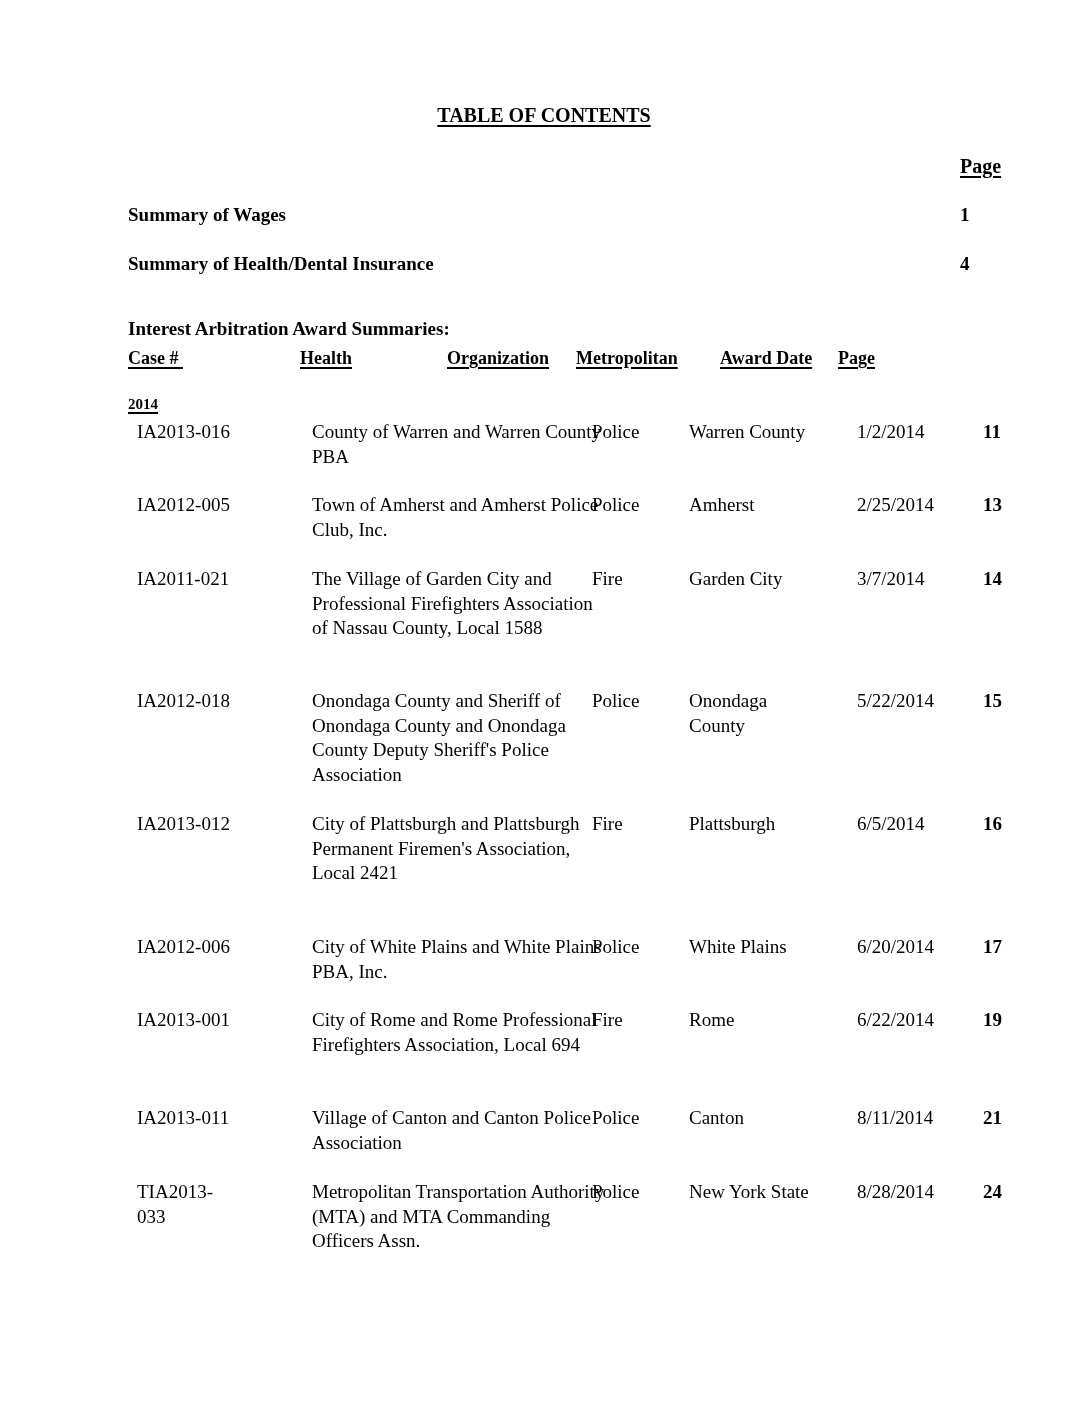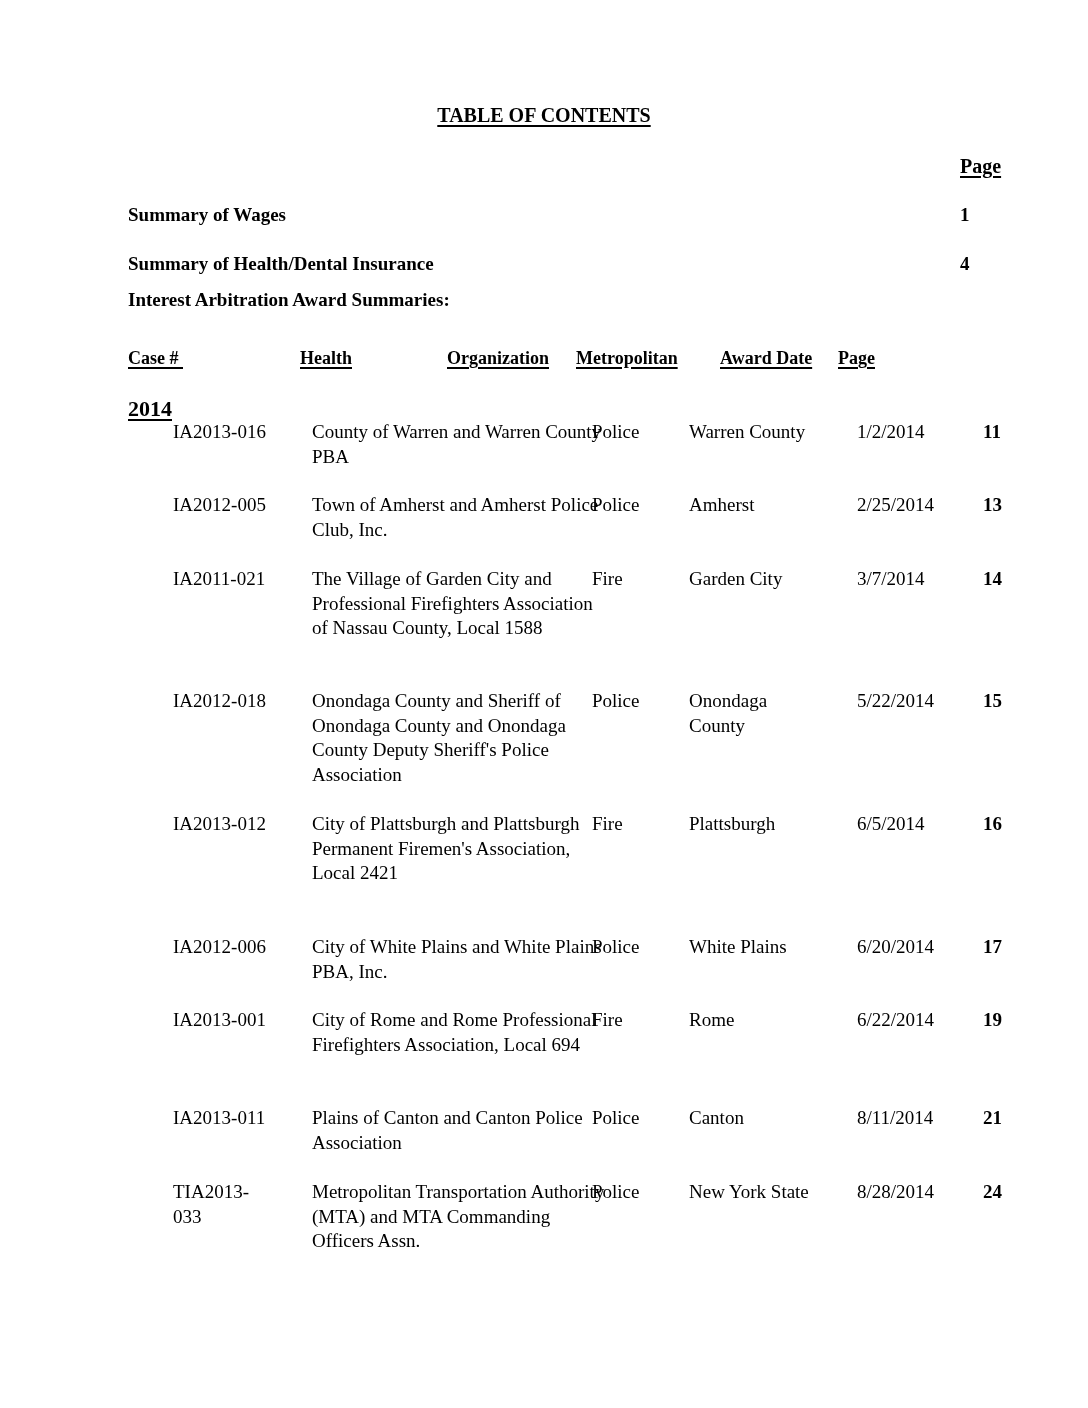--- a/index.html
+++ b/index.html
@@ -9,43 +9,43 @@
       color: #000000;
     }
     .abs { position: absolute; white-space: nowrap; }
     .bold { font-weight: bold; }
     .ul { text-decoration: underline; text-decoration-thickness: 2px; text-underline-offset: 3px; }
     .title { top: 104px; left: 0; width: 1088px; text-align: center; font-size: 20px; }
     .hdr-page { top: 155px; left: 960px; font-size: 20px; }
     .sec { left: 128px; font-size: 19px; }
     .sec-page { left: 960px; font-size: 19px; }
     .colhdr { top: 348px; font-size: 18px; text-align: right; }
-    .year { top: 396px; left: 128px; font-size: 22px; }
+    .year { top: 396px; left: 128px; font-size: 15px; }
     .row { position: absolute; left: 0; width: 1088px; font-size: 19px; line-height: 24.5px; }
     .cell { position: absolute; top: 0; white-space: normal; }
-    .c-case { left: 137px; width: 120px; margin-left: 36px; }
+    .c-case { left: 137px; width: 120px; }
     .c-caption { left: 267px; width: 300px; margin-left: 45px; }
     .c-org { left: 592px; width: 90px; }
     .c-muni { left: 689px; width: 150px; }
     .c-date { left: 857px; width: 100px; }
     .c-page { left: 983px; width: 40px; font-weight: bold; }
   </style>
 </head>
 <body>
 
 <div class="abs title bold ul">TABLE OF CONTENTS</div>
 <div class="abs hdr-page bold ul">Page</div>
 
 <div class="abs sec bold" style="top:204px">Summary of Wages</div>
 <div class="abs sec-page bold" style="top:204px">1</div>
 
 <div class="abs sec bold" style="top:253px">Summary of Health/Dental Insurance</div>
 <div class="abs sec-page bold" style="top:253px">4</div>
 
-<div class="abs sec bold" style="top:289px">Interest Arbitration Award Summaries:</div>
+<div class="abs sec bold" style="top:318px">Interest Arbitration Award Summaries:</div>
 
 <div class="abs colhdr bold ul" style="left:128px; white-space:pre">Case # </div>
 <div class="abs colhdr bold ul" style="left:300px">Health</div>
 <div class="abs colhdr bold ul" style="left:447px">Organization</div>
 <div class="abs colhdr bold ul" style="left:576px">Metropolitan</div>
 <div class="abs colhdr bold ul" style="left:720px">Award Date</div>
 <div class="abs colhdr bold ul" style="left:838px">Page</div>
 
 <div class="abs year bold ul">2014</div>
 
@@ -107,21 +107,21 @@
   <div class="cell c-case">IA2013-001</div>
   <div class="cell c-caption">City of Rome and Rome Professional Firefighters Association, Local 694</div>
   <div class="cell c-org">Fire</div>
   <div class="cell c-muni">Rome</div>
   <div class="cell c-date">6/22/2014</div>
   <div class="cell c-page">19</div>
 </div>
 
 <div class="row" style="top:1106px">
   <div class="cell c-case">IA2013-011</div>
-  <div class="cell c-caption">Plains of Canton and Canton Police Association</div>
+  <div class="cell c-caption">Village of Canton and Canton Police Association</div>
   <div class="cell c-org">Police</div>
   <div class="cell c-muni">Canton</div>
   <div class="cell c-date">8/11/2014</div>
   <div class="cell c-page">21</div>
 </div>
 
 <div class="row" style="top:1180px">
   <div class="cell c-case" style="width:80px; word-break:break-all">TIA2013-033</div>
   <div class="cell c-caption">Metropolitan Transportation Authority (MTA) and MTA Commanding Officers Assn.</div>
   <div class="cell c-org">Police</div>

